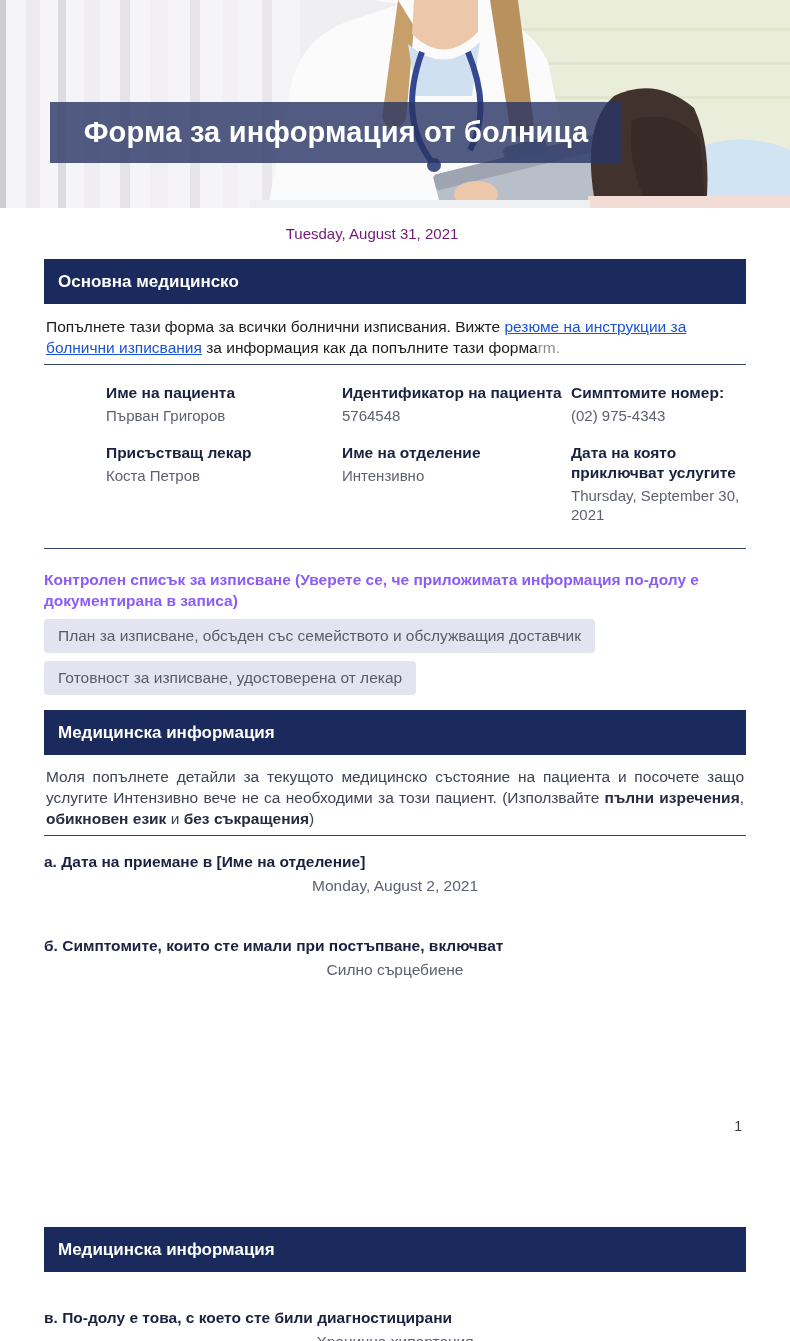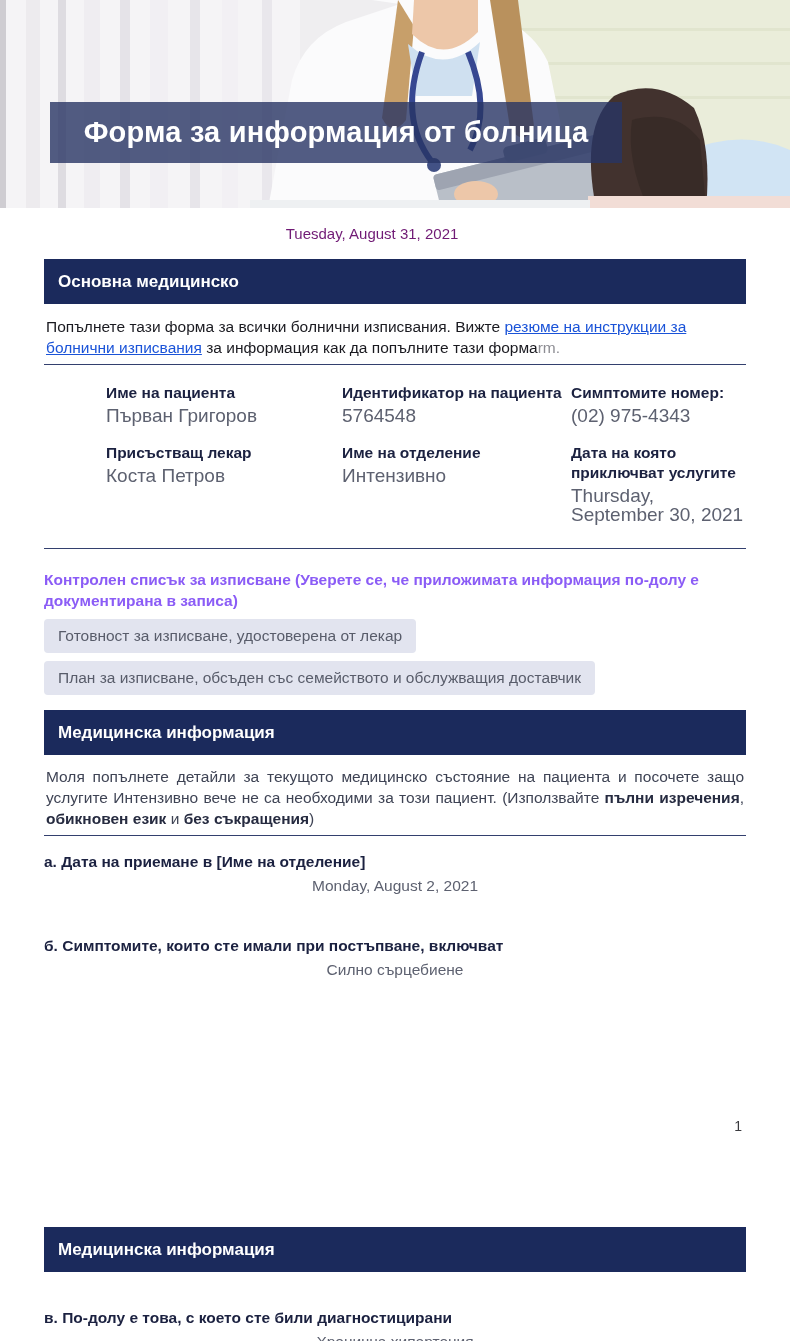--- a/index.html
+++ b/index.html
@@ -51,21 +51,21 @@
   .intro .suffix-gray { color: #8d8d93; }
 
   
   .fields { display: flex; margin-top: 18px; padding-left: 62px; }
   .fields .col { display: flex; flex-direction: column; }
   .fields .col1 { width: 236px; }
   .fields .col2 { width: 229px; }
   .fields .col3 { width: 173px; }
   .field { margin-bottom: 18px; }
   .field .label { font-size: 15.5px; font-weight: bold; color: #1b2140; line-height: 20px; }
-  .field .value { margin-top: 3px; font-size: 19px; color: #5d6170; line-height: 19px; }
+  .field .value { margin-top: 3px; font-size: 15px; color: #5d6170; line-height: 19px; }
 
   
   .checklist-heading {
     margin-top: 20px;
     font-size: 15.5px; font-weight: bold; line-height: 21px; color: #8b5cf6;
   }
   .pill {
     display: table; margin-top: 8px;
     background: #e2e4ef; border-radius: 4px;
     padding: 7px 14px;
@@ -194,22 +194,22 @@
       <div class="field">
         <div class="label">Дата на която приключват услугите</div>
         <div class="value">Thursday, September 30, 2021</div>
       </div>
     </div>
   </div>
 
   <hr class="divider">
 
   <div class="checklist-heading">Контролен списък за изписване (Уверете се, че приложимата информация по-долу е документирана в записа)</div>
+  <div class="pill">План за изписване, обсъден със семейството и обслужващия доставчик</div>
   <div class="pill">Готовност за изписване, удостоверена от лекар</div>
-  <div class="pill">План за изписване, обсъден със семейството и обслужващия доставчик</div>
 
   <div class="section-header">Медицинска информация</div>
 
   <p class="note">
     <span>Моля попълнете детайли за текущото медицинско състояние на пациента и посочете защо услугите Интензивно вече не са необходими за този пациент. (Използвайте </span><b>пълни изречения</b><span>, </span><b>обикновен език</b><span> и </span><b>без съкращения</b><span>)</span>
   </p>
 
   <hr class="divider">
 
   <div class="qa first">

